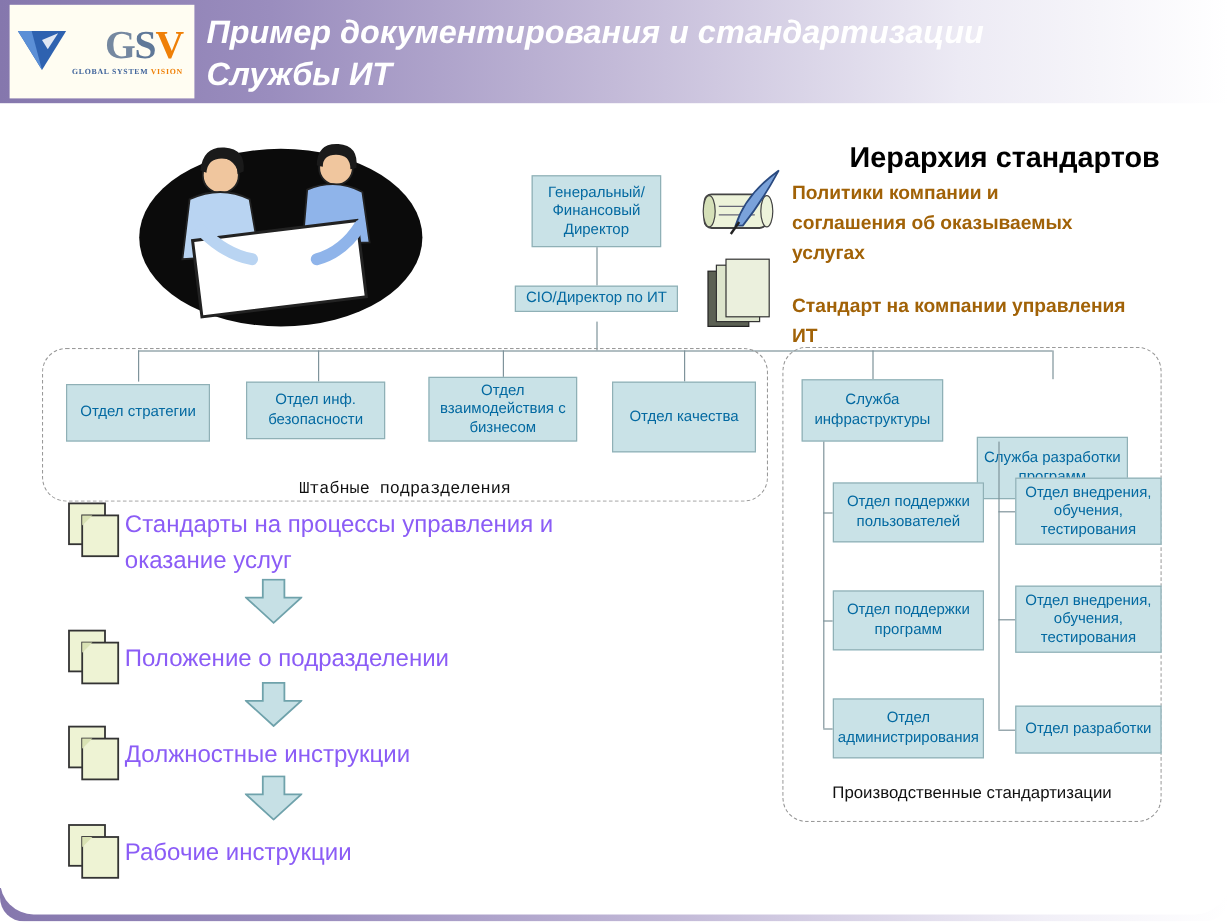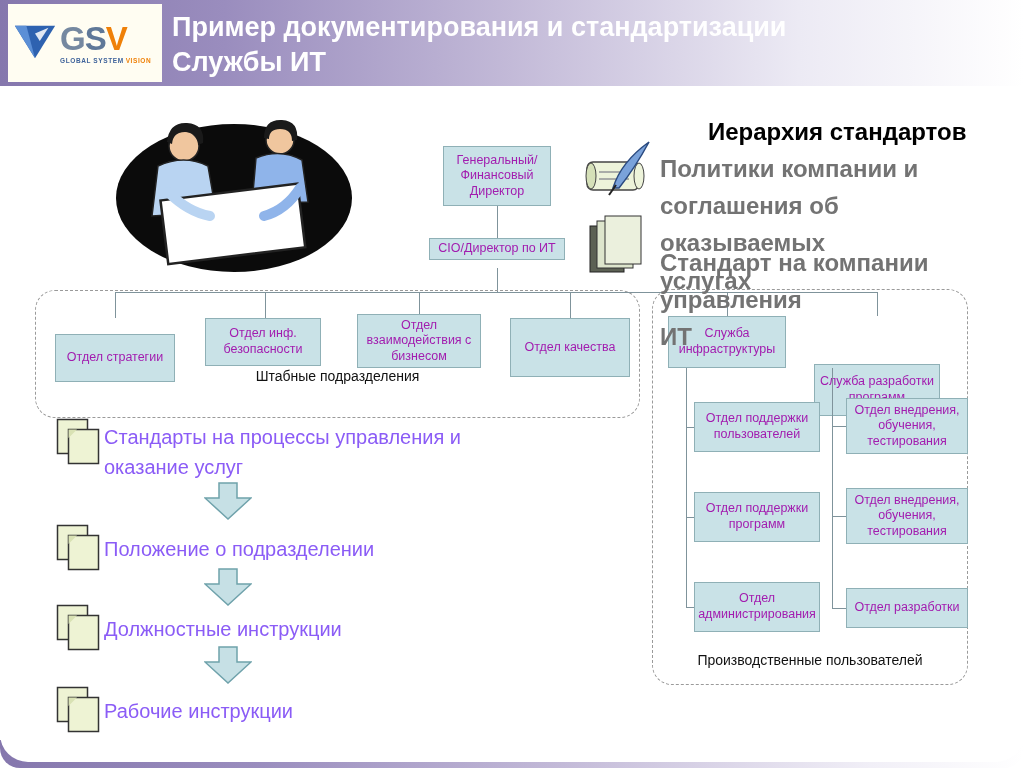--- a/index.html
+++ b/index.html
@@ -5,39 +5,39 @@
   html,body{margin:0;padding:0;background:#ffffff;}
   body{font-family:"Liberation Sans", sans-serif;}
   .stage{position:relative;width:1024px;height:768px;overflow:hidden;background:#ffffff;}
   .abs{position:absolute;}
 
   
   .header{position:absolute;left:0;top:0;width:1024px;height:86px;
     background:linear-gradient(90deg,#8577ad 0%,#9a8dbe 22%,#c3bad8 50%,#eceaf4 78%,#ffffff 100%);}
   .logo{position:absolute;left:8px;top:4px;width:154px;height:78px;background:#fffdf2;
     display:flex;align-items:center;gap:2px;padding:2px 4px;box-sizing:border-box;}
-  .logo-col{display:flex;flex-direction:column;align-items:flex-start;line-height:1;}
+  .logo-col{display:flex;flex-direction:column;align-items:flex-end;line-height:1;font-family:Liberation Serif, serif;}
   .logo-letters{font-size:33px;font-weight:bold;line-height:1;letter-spacing:-1px;}
   .lg-g{color:#7588a0;} .lg-s{color:#5f7898;} .lg-v{color:#ef8008;}
   .logo-tag{font-size:6.5px;letter-spacing:0.6px;font-weight:bold;margin-top:3px;}
   .tag-main{color:#3f639b;} .tag-accent{color:#ef8008;margin-left:2px;}
-  .title{position:absolute;left:172px;top:10px;font-size:27px;font-weight:bold;
+  .title{position:absolute;left:172px;top:10px;font-size:27px;font-weight:bold;font-style:italic;
     color:#ffffff;line-height:1.28;white-space:pre-line;}
 
   
   .obox{position:absolute;background:#c9e2e7;border:1px solid #8fb0b6;display:flex;align-items:center;
     justify-content:center;text-align:center;font-size:12.5px;line-height:1.25;white-space:pre-line;
-    padding:2px;box-sizing:border-box;color:#a21caf;}
+    padding:2px;box-sizing:border-box;color:#0369a1;}
   .line{position:absolute;background:#7f939b;}
   .dashed{position:absolute;border:1.5px dashed #9a9a9a;border-radius:20px;box-sizing:border-box;}
   .glabel{position:absolute;text-align:center;font-size:14px;color:#111;}
 
   
   .std-h{position:absolute;font-weight:bold;font-size:24px;color:#000;}
-  .std-t{position:absolute;font-weight:bold;font-size:24px;line-height:1.55;white-space:pre-line;color:#737373;}
+  .std-t{position:absolute;font-weight:bold;font-size:16px;line-height:1.55;white-space:pre-line;color:#a16207;}
 
   
   .cas-t{position:absolute;font-size:20px;line-height:1.5;white-space:pre-line;color:#8b5cf6;}
 
   
   .bottom-grad{position:absolute;left:0;top:740px;width:1024px;height:28px;border-radius:0 0 20px 20px;
     background:linear-gradient(90deg,#8577ad 0%,#9a8dbe 25%,#c3bad8 55%,#f1eff7 85%,#ffffff 100%);}
   .bottom-mask{position:absolute;left:0;top:734px;width:1024px;height:28px;border-radius:0 0 30px 30px;
     background:#ffffff;}
 </style>
@@ -89,28 +89,28 @@
   <div class="line" style="left:497px;top:268px;width:1px;height:24px;"></div>
   <div class="line" style="left:115px;top:292px;width:762px;height:1px;"></div>
   <div class="line" style="left:115px;top:292px;width:1px;height:26px;"></div>
   <div class="line" style="left:265px;top:292px;width:1px;height:26px;"></div>
   <div class="line" style="left:419px;top:292px;width:1px;height:26px;"></div>
   <div class="line" style="left:570px;top:292px;width:1px;height:26px;"></div>
   <div class="line" style="left:727px;top:292px;width:1px;height:24px;"></div>
   <div class="line" style="left:877px;top:292px;width:1px;height:24px;"></div>
 
   <div class="dashed" style="left:35px;top:290px;width:605px;height:128px;"></div>
-  <div class="obox" style="left:55px;top:334px;width:120px;height:48px;">Отдел стратегии</div>
+  <div class="obox" style="left:55px;top:320px;width:120px;height:48px;">Отдел стратегии</div>
   <div class="obox" style="left:205px;top:318px;width:116px;height:48px;">Отдел инф.
 безопасности</div>
   <div class="obox" style="left:357px;top:314px;width:124px;height:54px;">Отдел
 взаимодействия с
 бизнесом</div>
   <div class="obox" style="left:510px;top:318px;width:120px;height:59px;">Отдел качества</div>
-  <div class="glabel" style="left:35px;top:368px;width:605px;">Штабные подразделения</div>
+  <div class="glabel" style="left:35px;top:400px;width:605px;font-family:Liberation Mono, monospace;">Штабные подразделения</div>
 
   <div class="dashed" style="left:652px;top:289px;width:316px;height:396px;"></div>
 
   <div class="obox" style="left:668px;top:316px;width:118px;height:52px;">Служба
 инфраструктуры</div>
   <div class="obox" style="left:814px;top:316px;width:126px;height:52px;margin-top:48px;">Служба разработки
 программ</div>
 
   <div class="line" style="left:686px;top:368px;width:1px;height:239px;"></div>
   <div class="line" style="left:686px;top:427px;width:8px;height:1px;"></div>
@@ -130,21 +130,21 @@
 администрирования</div>
 
   <div class="obox" style="left:846px;top:398px;width:122px;height:56px;">Отдел внедрения,
 обучения,
 тестирования</div>
   <div class="obox" style="left:846px;top:488px;width:122px;height:56px;">Отдел внедрения,
 обучения,
 тестирования</div>
   <div class="obox" style="left:846px;top:588px;width:122px;height:40px;">Отдел разработки</div>
 
-  <div class="glabel" style="left:652px;top:652px;width:316px;">Производственные пользователей</div>
+  <div class="glabel" style="left:652px;top:652px;width:316px;">Производственные стандартизации</div>
 
   <div class="std-h" style="left:708px;top:118px;">Иерархия стандартов</div>
 
   <svg class="abs" style="left:583px;top:138px;" width="72" height="70" viewBox="0 0 72 70">
     <rect x="4" y="24" width="52" height="28" rx="6" fill="#edf3da" stroke="#444" stroke-width="1.5"></rect>
     <ellipse cx="8" cy="38" rx="5" ry="13" fill="#d5e0b8" stroke="#444"></ellipse>
     <ellipse cx="56" cy="38" rx="5" ry="13" fill="#edf3da" stroke="#444"></ellipse>
     <line x1="16" y1="34" x2="46" y2="34" stroke="#667" stroke-width="1"></line>
     <line x1="16" y1="41" x2="46" y2="41" stroke="#667" stroke-width="1"></line>
     <path d="M30 50 Q38 24 66 4 Q52 30 36 50 Z" fill="#7aa2da" stroke="#2a4a80" stroke-width="1.5"></path>

